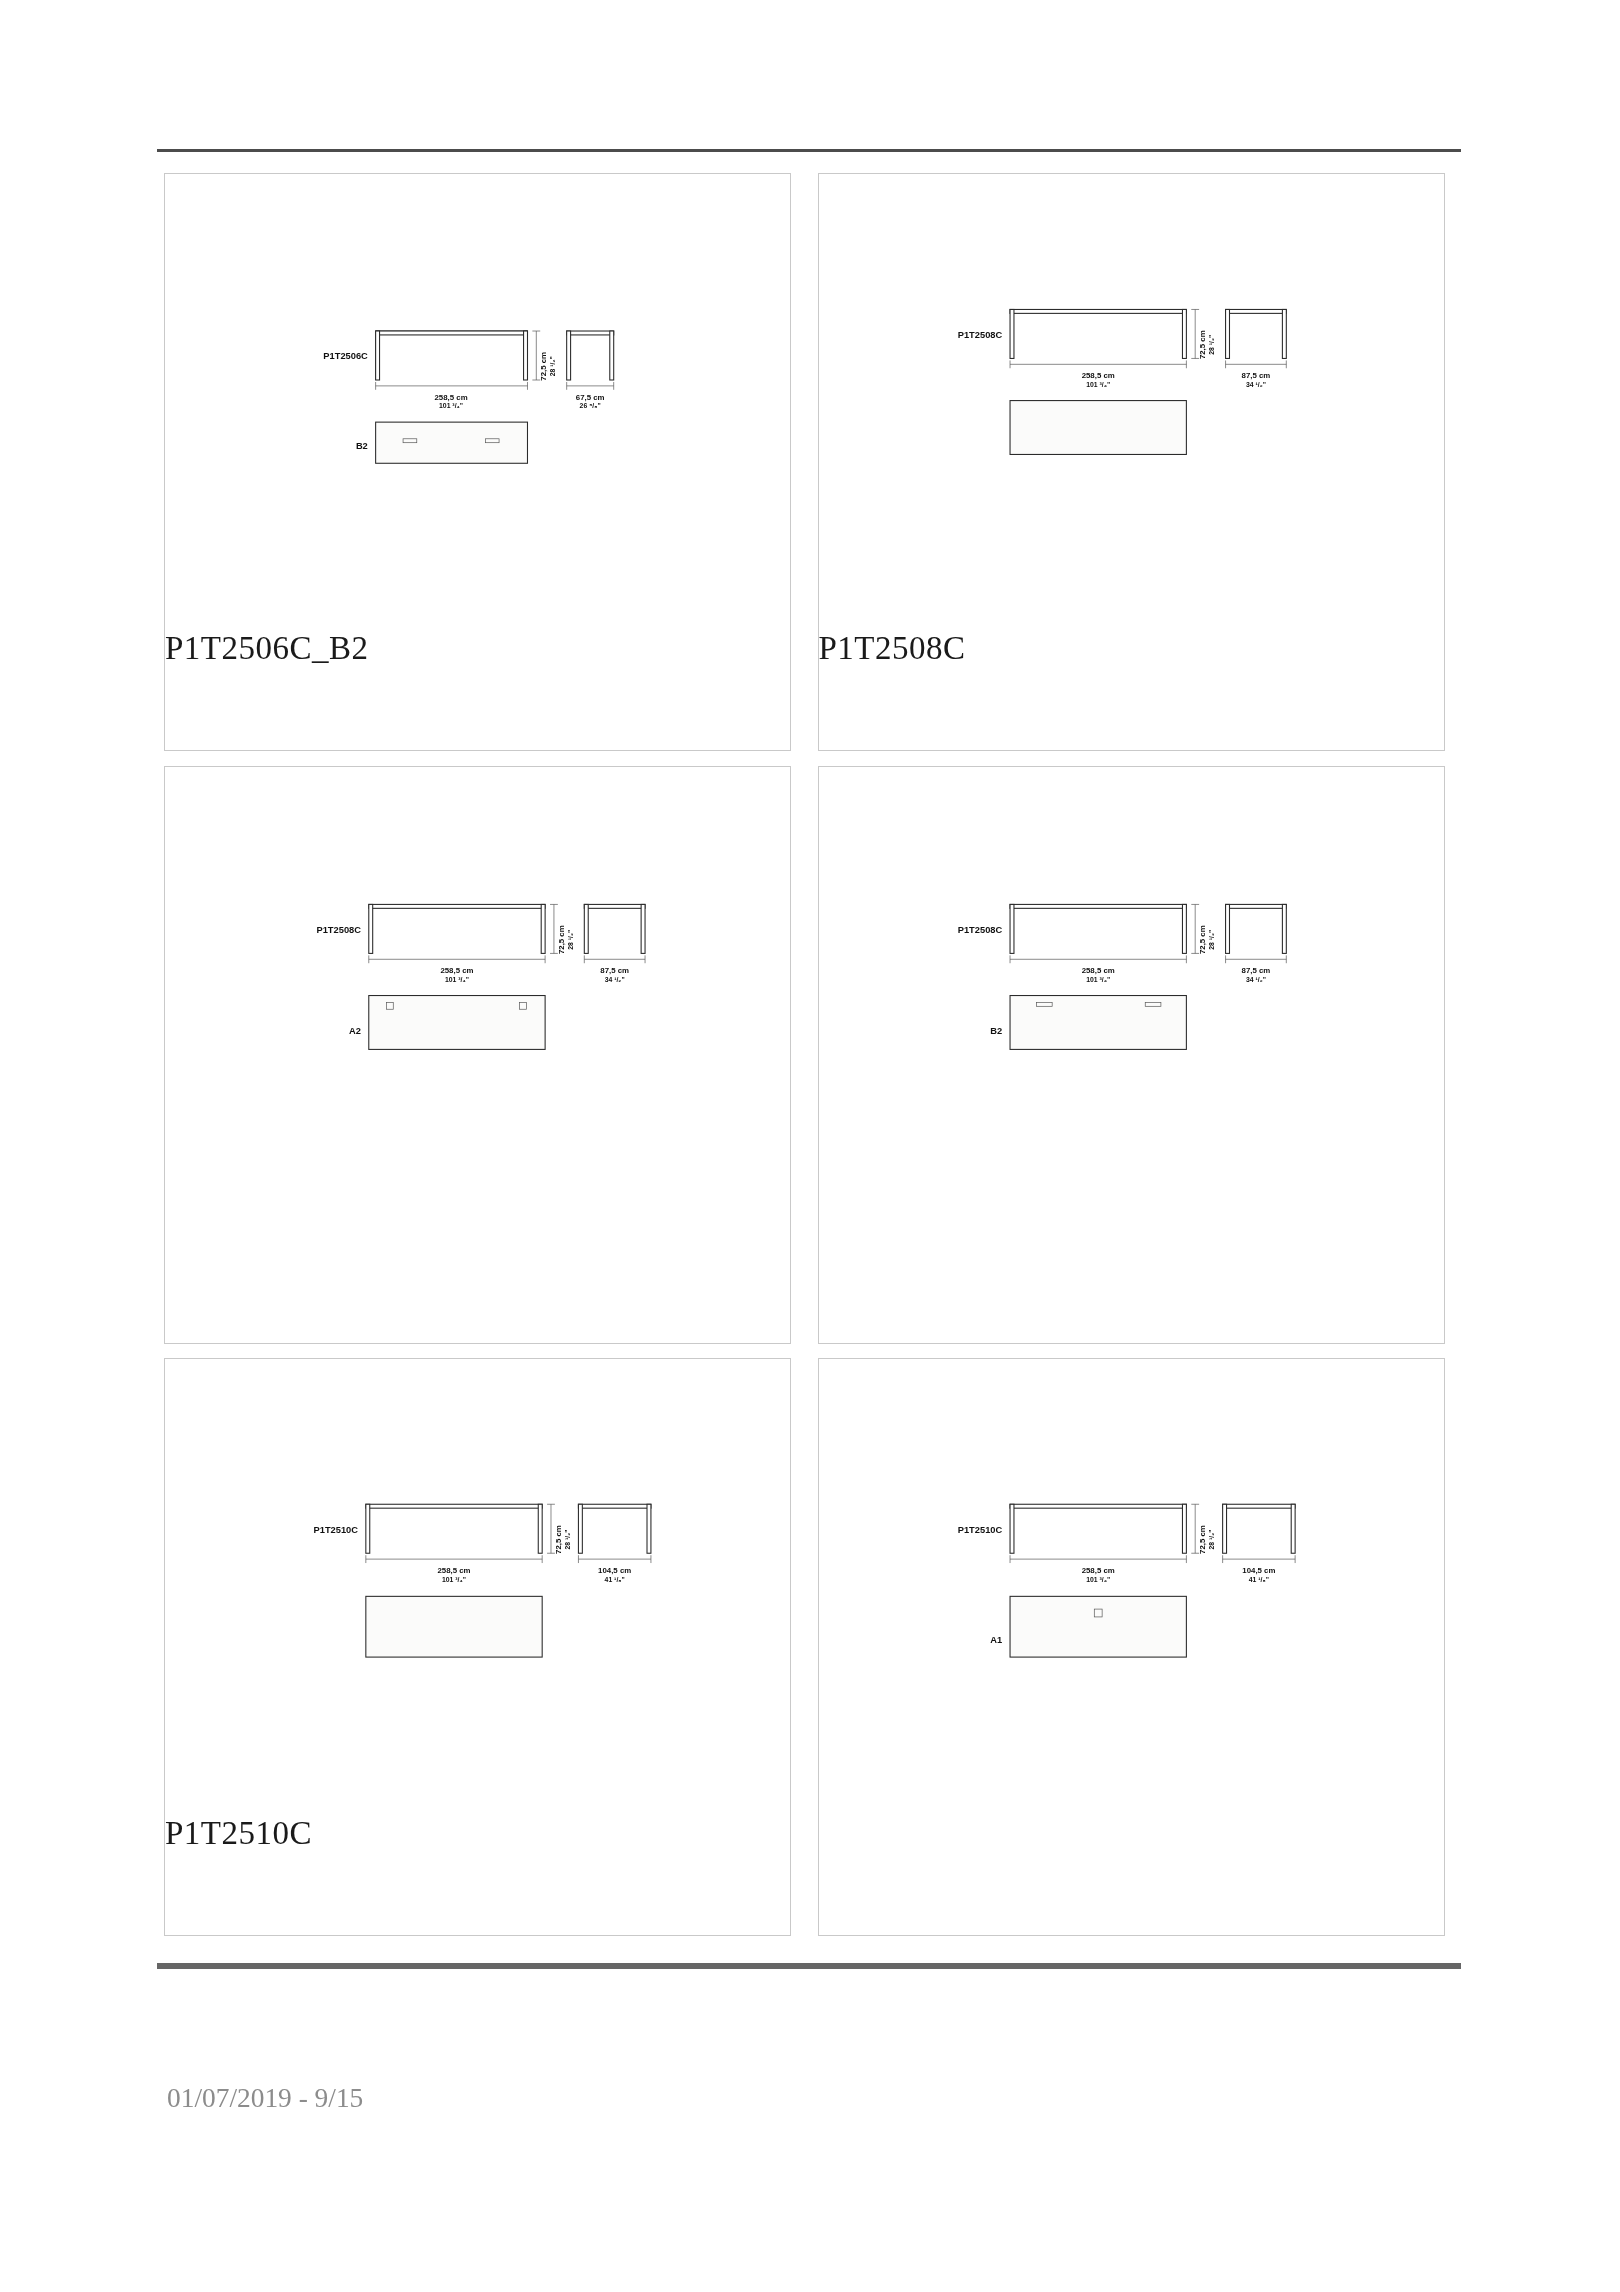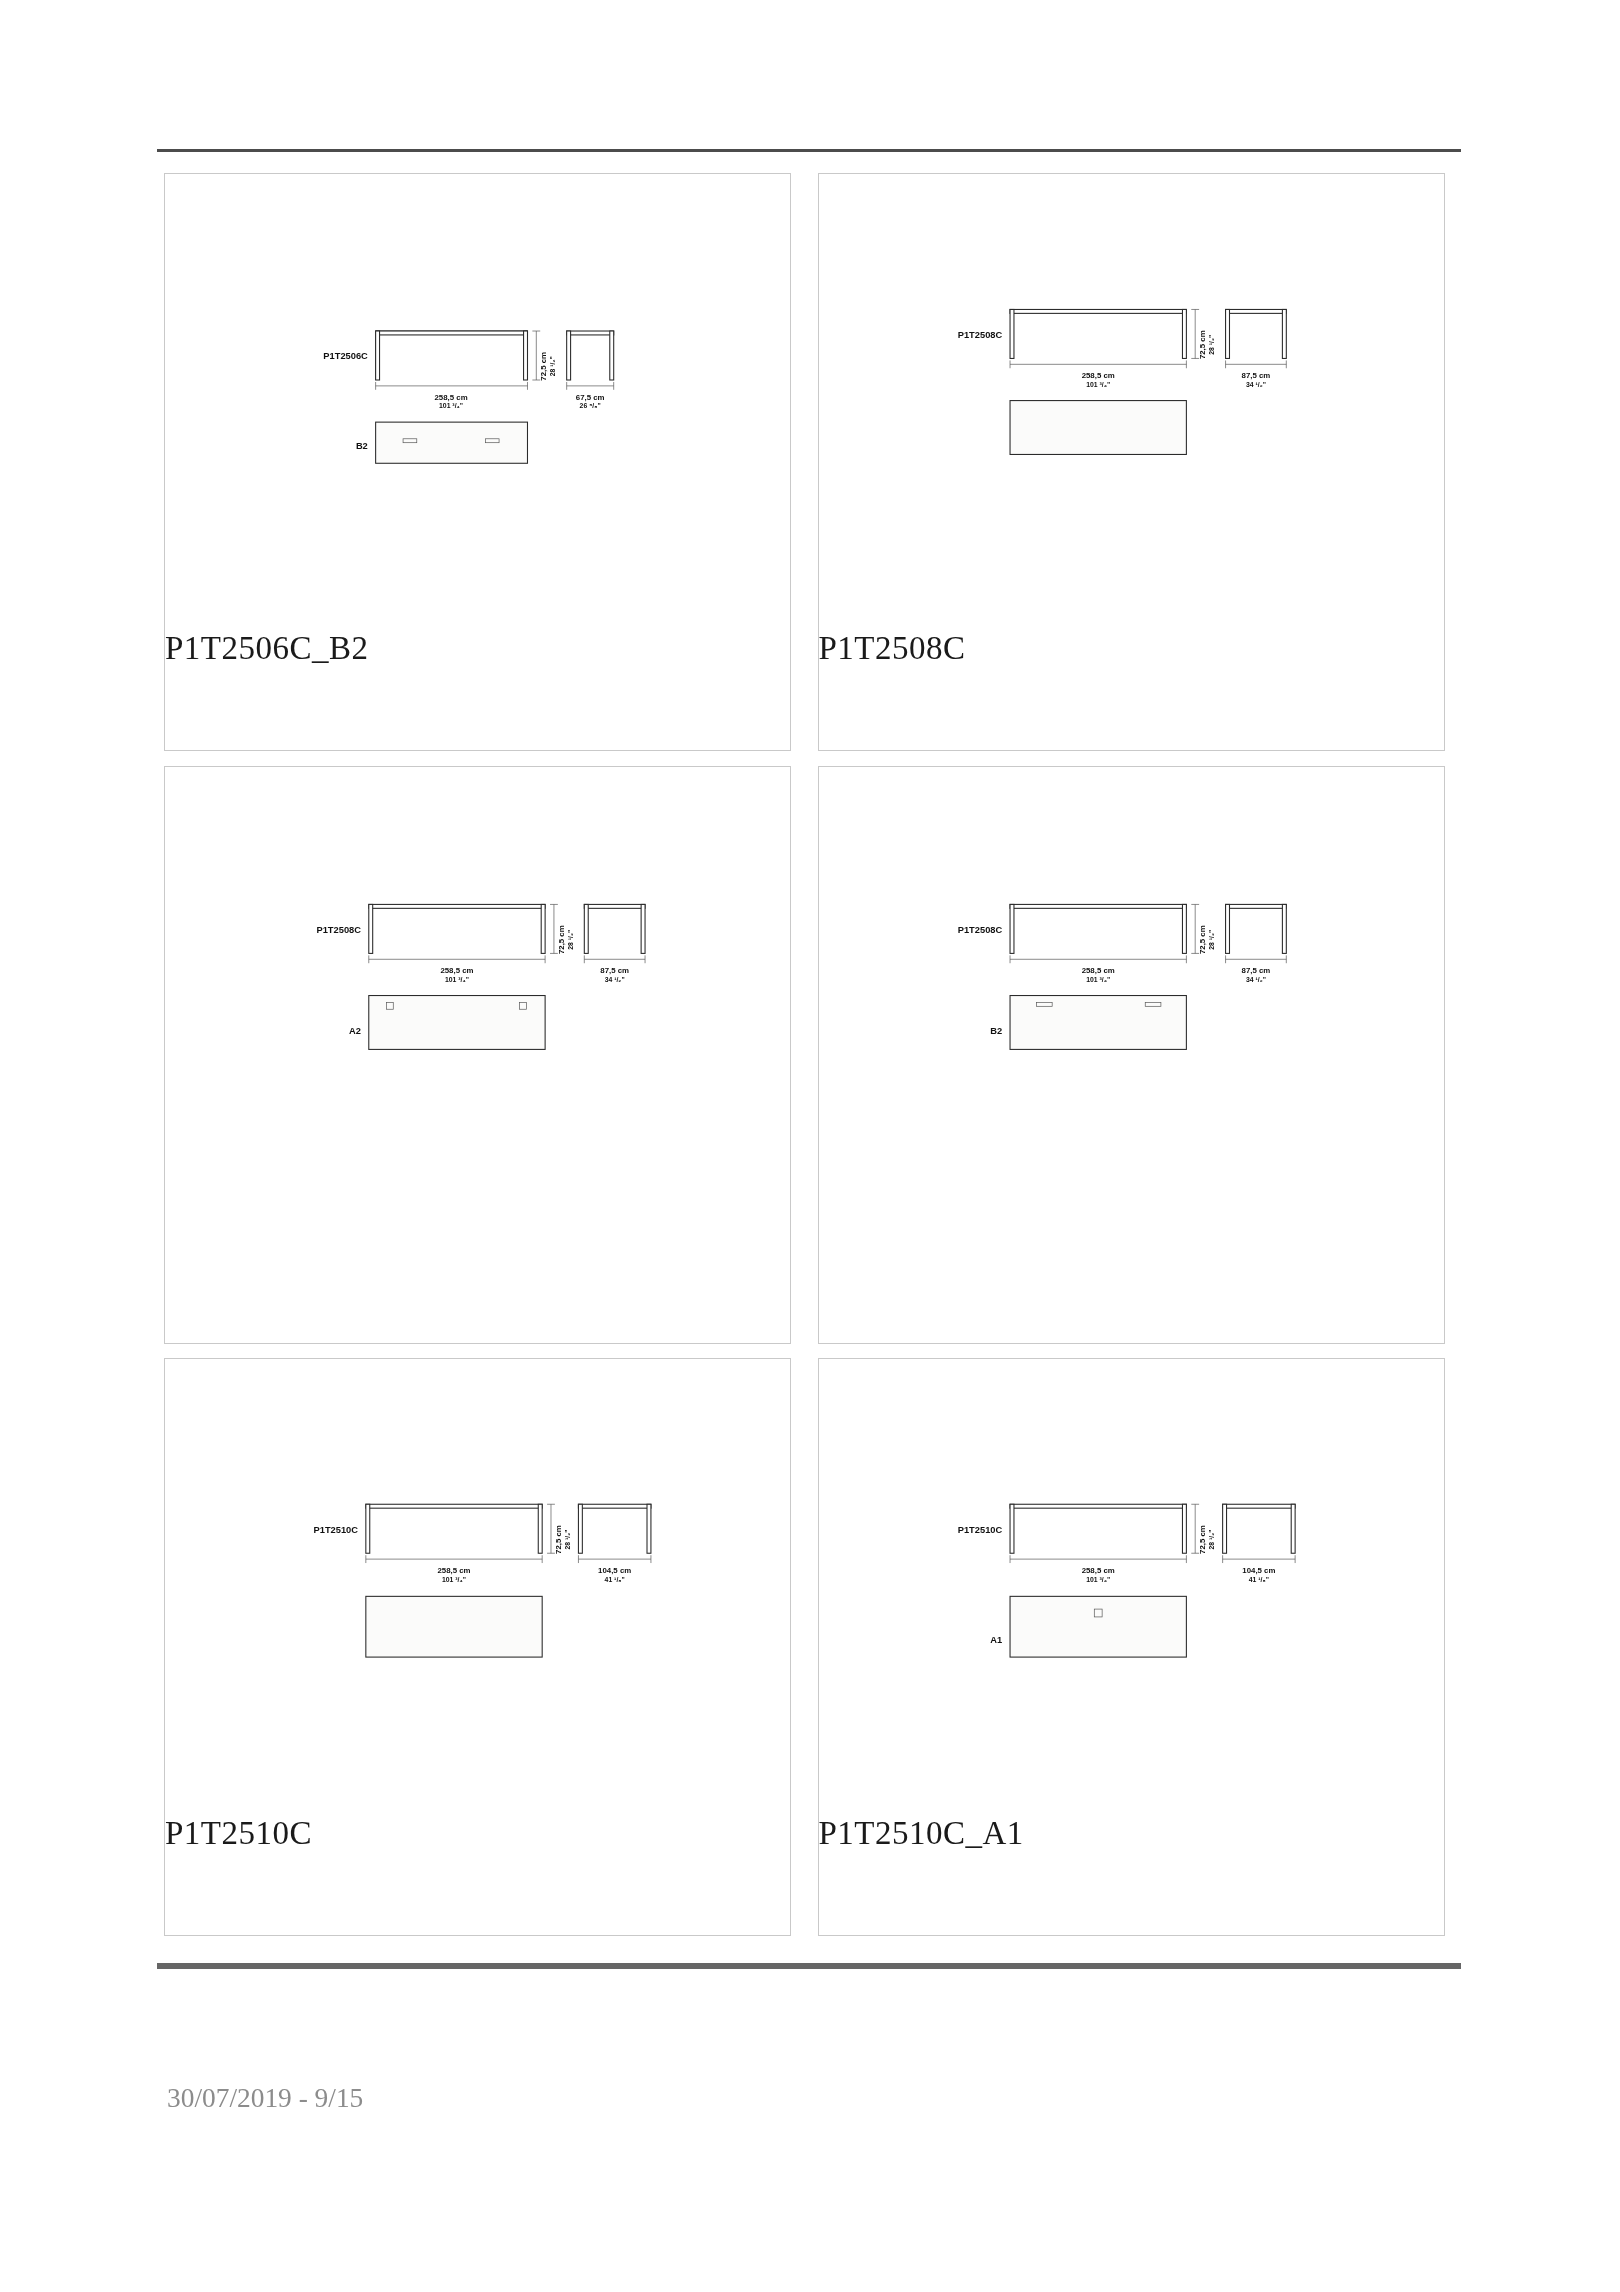--- a/index.html
+++ b/index.html
@@ -274,23 +274,22 @@
           <rect class="box" x="482" y="148" width="4" height="50"></rect>
           <path class="ln-thin" d="M 412 204 L 486 204 M 412 200 L 412 208 M 486 200 L 486 208"></path>
           <text class="dim" x="449" y="218" text-anchor="middle">104,5 cm</text>
           <text class="dim-sm" x="449" y="227" text-anchor="middle">41 ¹/₈"</text>
           <rect class="box-fill" x="195" y="242" width="180" height="62"></rect>
           <rect class="ln-thin" x="281" y="255" width="8" height="8" fill="none"></rect>
           <text class="lbl" x="187" y="177" text-anchor="end">P1T2510C</text>
           <text class="lbl" x="187" y="290" text-anchor="end">A1</text>
         </svg>
       </div>
-      <div class="cell-title">P1T2510C_A1</div>
     </div>
 
   </div>
 
   <div class="bottom-rule"></div>
 
-  <div class="footer">30/07/2019 - 9/15</div>
+  <div class="footer">01/07/2019 - 9/15</div>
 
 </div>
 
 
 </body></html>

